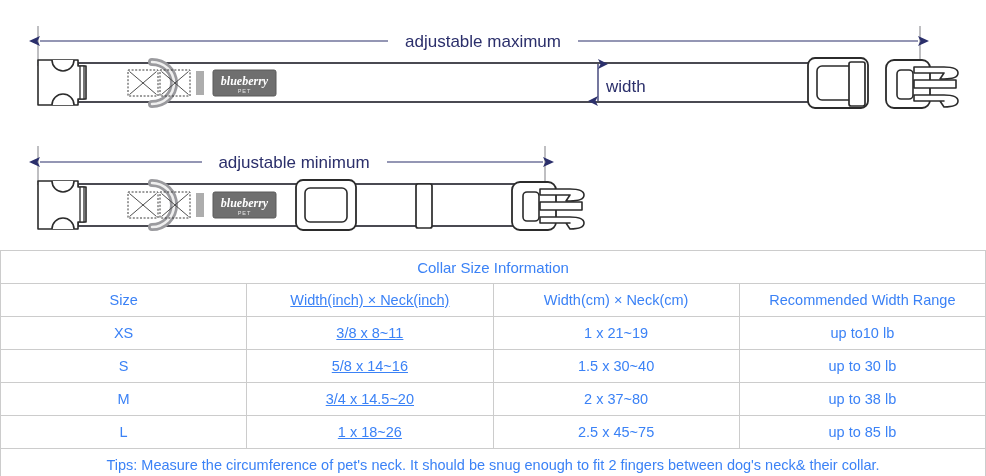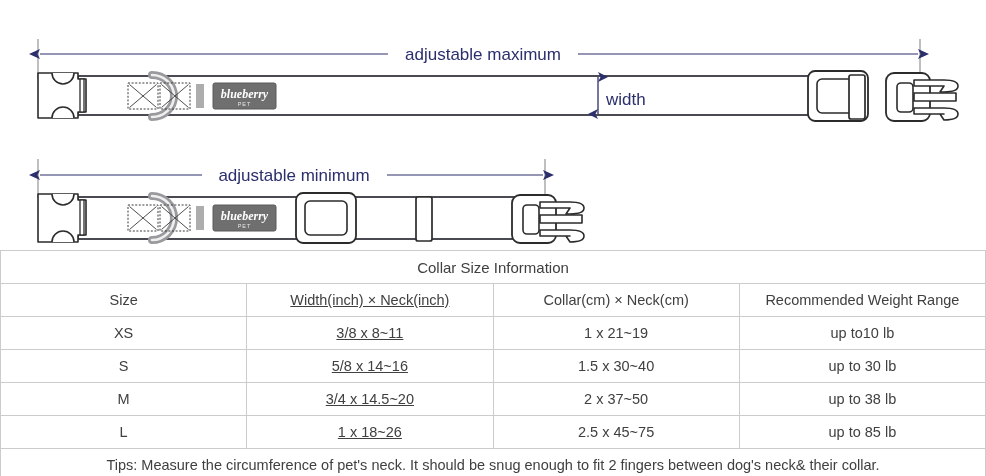--- a/index.html
+++ b/index.html
@@ -5,41 +5,41 @@
   html,body{margin:0;padding:0;background:#ffffff;}
   body{
     width:986px;height:476px;
     font-family:"Liberation Sans", sans-serif;
     color:#1b1b1b;
     overflow:hidden;
   }
   #page{position:relative;width:986px;height:476px;}
 
   
-  #diagrams{position:absolute;left:0;top:13px;width:986px;height:250px;}
+  #diagrams{position:absolute;left:0;top:0;width:986px;height:250px;}
   #diagrams svg{display:block;}
 
   
   #table-wrap{
     position:absolute;left:0;top:250px;width:986px;height:226px;
     box-sizing:border-box;
   }
   table.size-table{
     border-collapse:collapse;
     width:986px;
     table-layout:fixed;
     font-size:14.5px;
   }
   table.size-table td{
     border:1px solid #cccccc;
     padding:0;
     height:32px;
     text-align:center;
     vertical-align:middle;
-    color:#404040;
+    color:#3b82f6;
     background:#ffffff;
     white-space:nowrap;
   }
   td.title-cell{
     text-align:left;
     padding-left:11px;
     height:35px;
     font-size:15px;
   }
   td.tips-cell{
@@ -186,40 +186,40 @@
 
   <div id="table-wrap">
     <table class="size-table">
       <tbody>
         <tr>
           <td class="title-cell" colspan="4">Collar Size Information</td>
         </tr>
         <tr class="header-row">
           <td class="col-size nowrapsp">Size</td>
           <td class="col-inch nowrapsp">Width(inch)  ×  Neck(inch)</td>
-          <td class="col-cm nowrapsp">Collar(cm)  ×  Neck(cm)</td>
-          <td class="col-weight">Recommended Weight Range</td>
+          <td class="col-cm nowrapsp">Width(cm)  ×  Neck(cm)</td>
+          <td class="col-weight">Recommended Width Range</td>
         </tr>
 
         <tr>
           <td class="col-size">XS</td>
           <td class="col-inch">3/8 x 8~11</td>
           <td class="col-cm">1 x 21~19</td>
           <td class="col-weight">up to10 lb</td>
         </tr>
         <tr>
           <td class="col-size">S</td>
           <td class="col-inch">5/8 x 14~16</td>
           <td class="col-cm">1.5 x 30~40</td>
           <td class="col-weight">up to 30 lb</td>
         </tr>
         <tr>
           <td class="col-size">M</td>
           <td class="col-inch">3/4 x 14.5~20</td>
-          <td class="col-cm">2 x 37~50</td>
+          <td class="col-cm">2 x 37~80</td>
           <td class="col-weight">up to 38 lb</td>
         </tr>
         <tr>
           <td class="col-size">L</td>
           <td class="col-inch">1 x 18~26</td>
           <td class="col-cm">2.5 x 45~75</td>
           <td class="col-weight">up to 85 lb</td>
         </tr>
 
         <tr>

